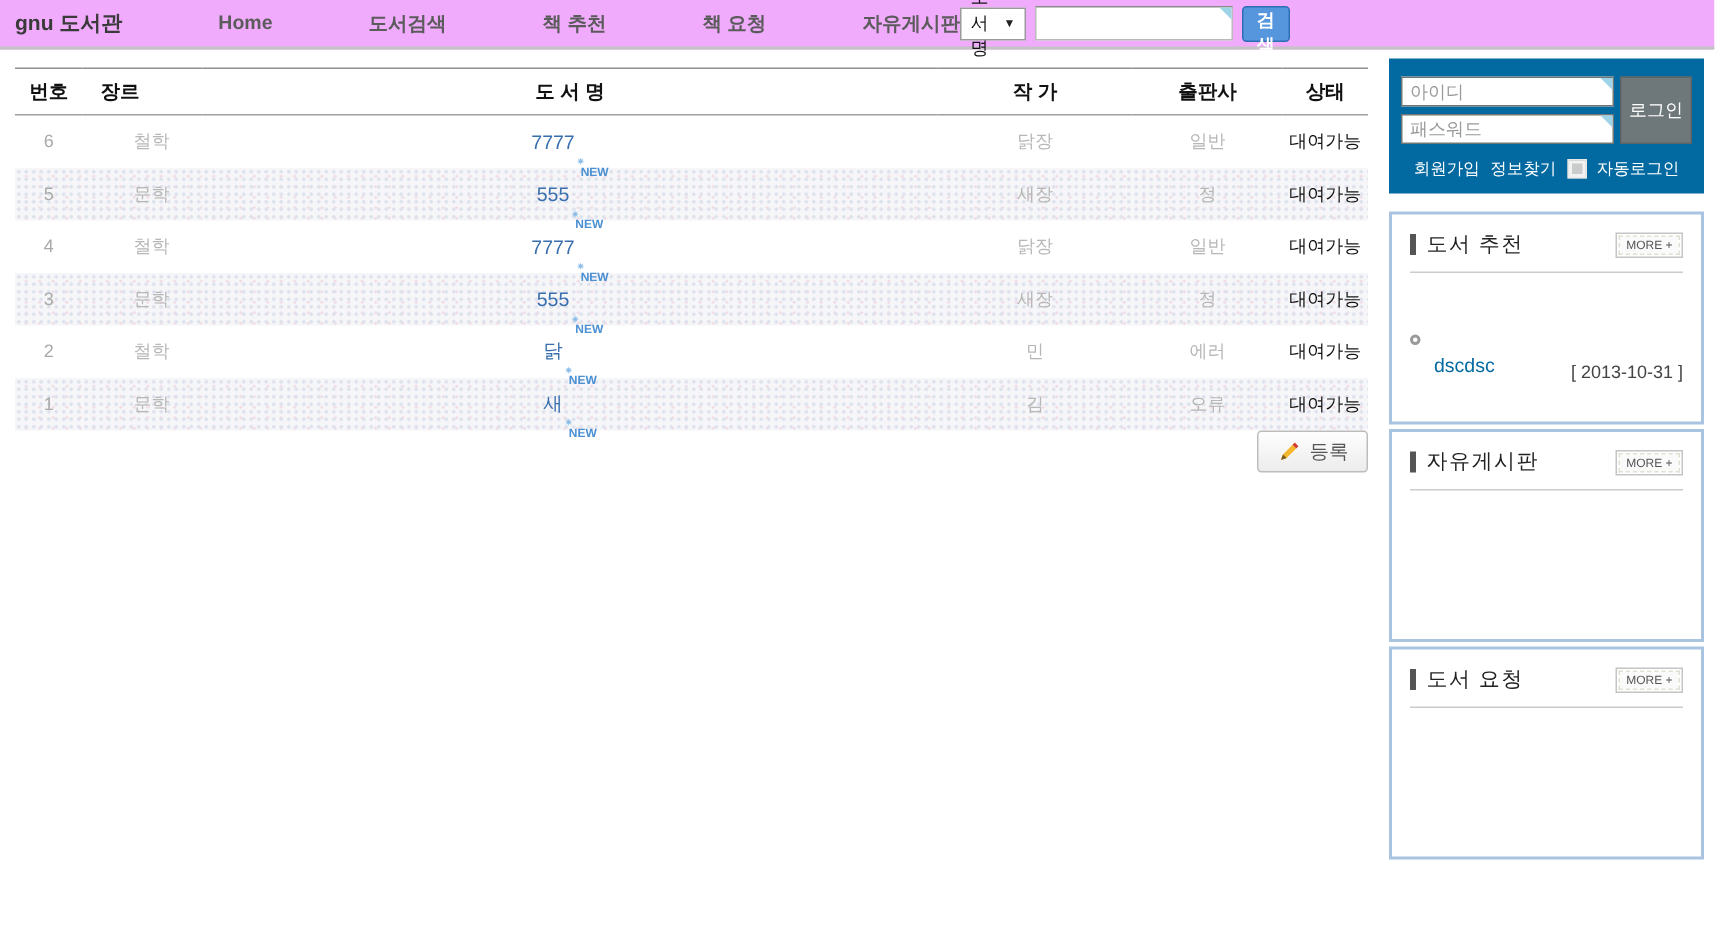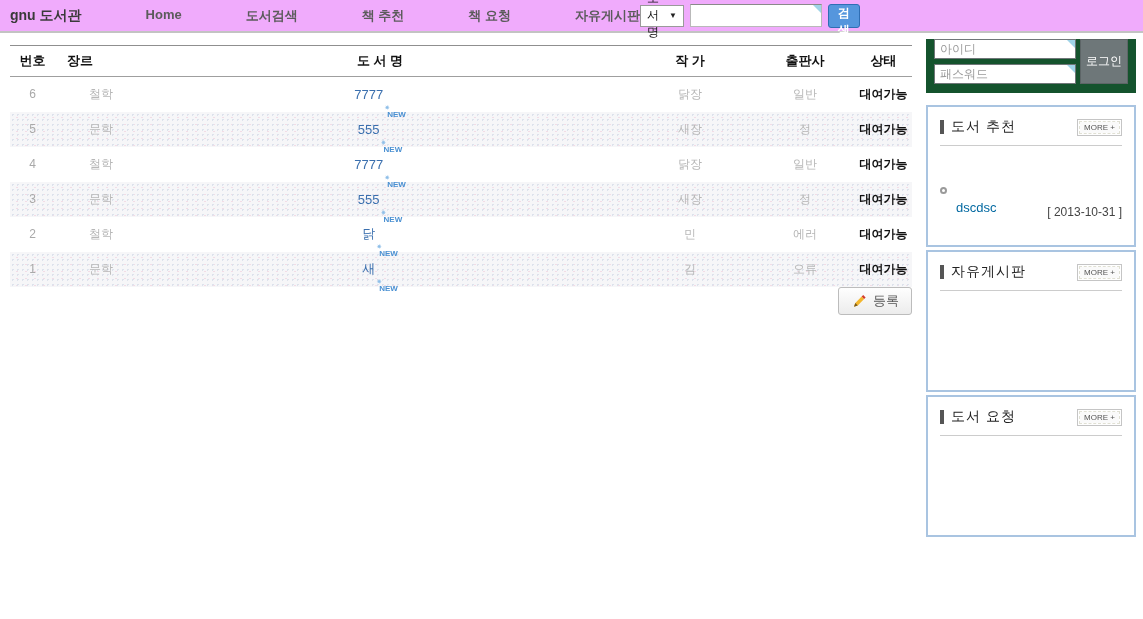--- a/index.html
+++ b/index.html
@@ -30,33 +30,33 @@
   
   table.books { width:902px; border-collapse:collapse; border-top:1px solid #8f8f8f; }
   table.books th { border-bottom:1px solid #9f9f9f; height:31px; font-size:13px; font-weight:bold; color:#111; }
   th.c-author, th.c-pub { color:#44608a; }
   table.books td { height:35px; font-size:12px; text-align:center; }
   tr.shaded td { background-color:#f6f6f8;
     background-image:radial-gradient(#dde2ec 1px, transparent 1px), radial-gradient(#f2dce6 1px, transparent 1px);
     background-size:5px 5px, 9px 7px; background-position:0 0, 3px 2px; }
   .cell-no { color:#a9a9a9; }
   .cell-gray { color:#b7b7b7; }
-  .cell-status { color:#111; font-size:13px;font-weight:bold; }
+  .cell-status { color:#111; font-size:13px; }
   td.c-genre, th.c-genre { text-align:left; padding-left:12px; }
   .title-link { color:#3a6fae; font-size:13px; text-decoration:none; cursor:pointer; }
   .new-badge { position:relative; display:inline-block; color:#4a90d2; font-weight:bold;
     font-size:8px; margin-left:4px; letter-spacing:0; top:18px; }
   .new-badge::before { content:"\2737"; position:absolute; top:-6px; left:-3px; font-size:7px; color:#8cbde8; }
 
   .register-row { width:902px; display:flex; justify-content:flex-end; }
   .register-btn { display:flex; align-items:center; gap:7px; border:1px solid #bcbcbc; border-radius:3px;
     background:linear-gradient(#fefefe,#ececec); padding:4px 12px; font-size:13px; color:#555; cursor:pointer; }
 
   
-  .login-box { background:#14532d; padding:0 8px 9px 8px; margin-bottom:12px; }
+  .login-box { background:#0369a1; padding:12px 8px 9px 8px; margin-bottom:12px; }
   .login-grid { display:flex; gap:4px; }
   .login-fields { flex:1; display:flex; flex-direction:column; gap:5px; }
   .login-input { position:relative; }
   .login-input input { width:100%; height:20px; border:1px solid #6f7678; font-size:12px; padding:0 5px; outline:none; }
   .login-input input::placeholder, .nav-input input::placeholder { color:#9a9a9a; }
   .login-btn { width:48px; background:#6e7779; border:1px solid #5d6567; color:#fff; font-size:12px; cursor:pointer; }
   .login-links { display:flex; justify-content:center; align-items:center; gap:7px; margin-top:9px;
     color:#fff; font-size:11px; }
   .login-links .lnk { cursor:pointer; white-space:nowrap; }
   .chk { width:13px; height:13px; border:1px solid #e8e8e8; background:#c9cccd; display:inline-block;
@@ -195,20 +195,26 @@
             <input type="text" placeholder="아이디" style="">
             <span class="corner-tri"></span>
           </div>
           <div class="login-input">
             <input type="text" placeholder="패스워드" style="">
             <span class="corner-tri"></span>
           </div>
         </div>
         <button class="login-btn">로그인</button>
       </div>
+      <div class="login-links">
+        <span class="lnk">회원가입</span>
+        <span class="lnk">정보찾기</span>
+        <span class="chk"></span>
+        <span>자동로그인</span>
+      </div>
     </div>
 
     <div class="side-box">
       <div class="side-box-head">
         <span class="tbar"></span>
         <span class="side-title">도서 추천</span>
         <button class="more-btn">MORE +</button>
       </div>
       <div class="side-divider"></div>
       <div class="side-item">

